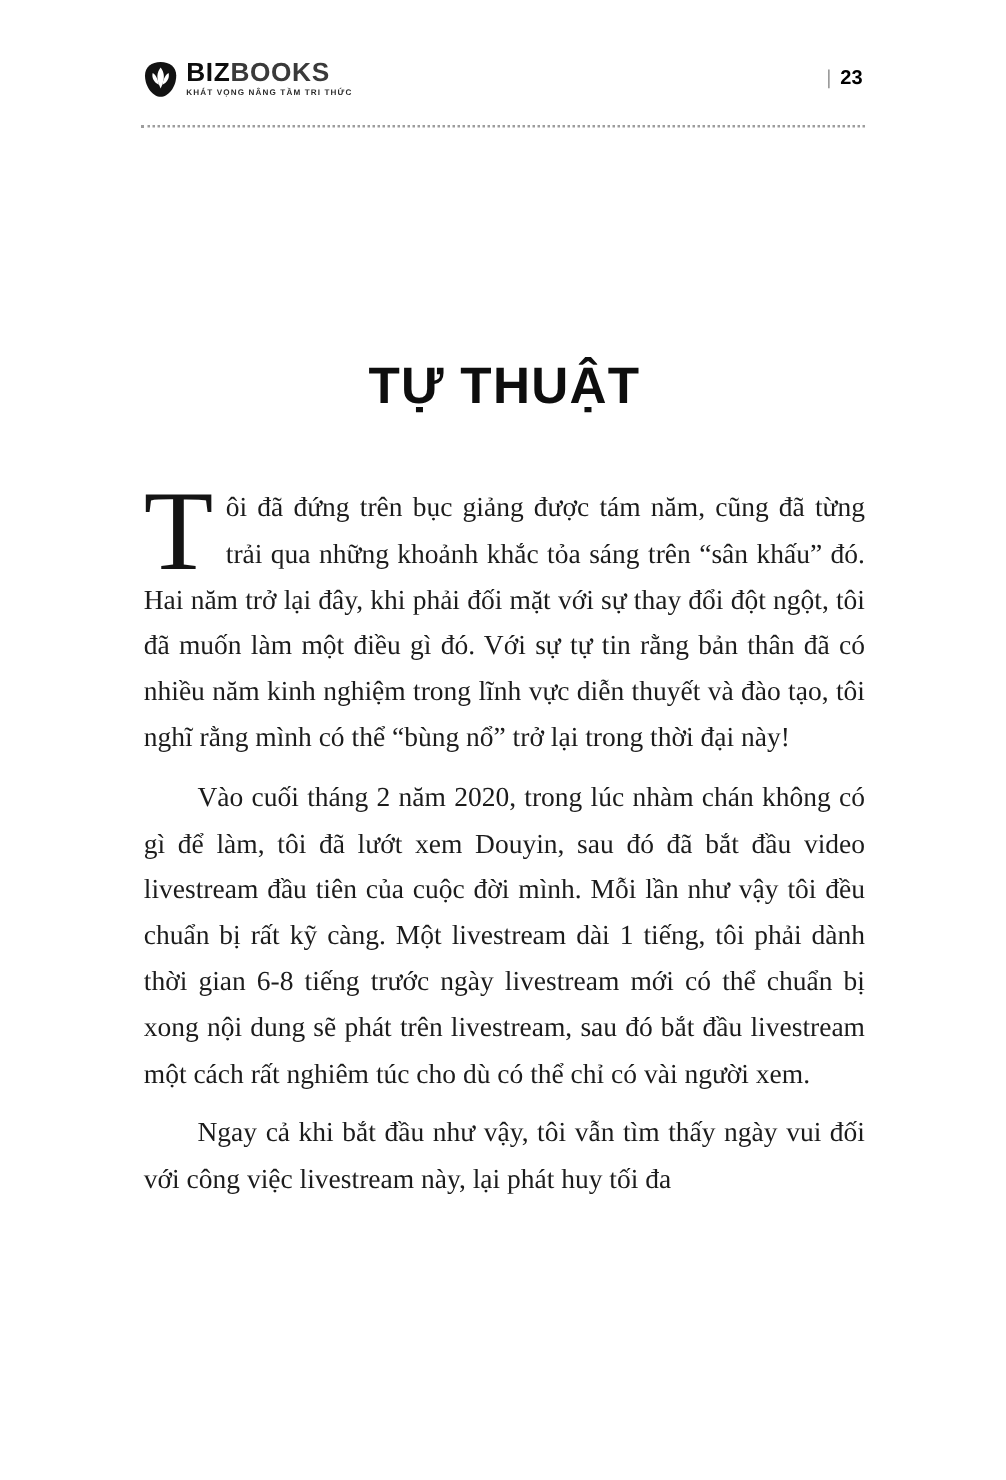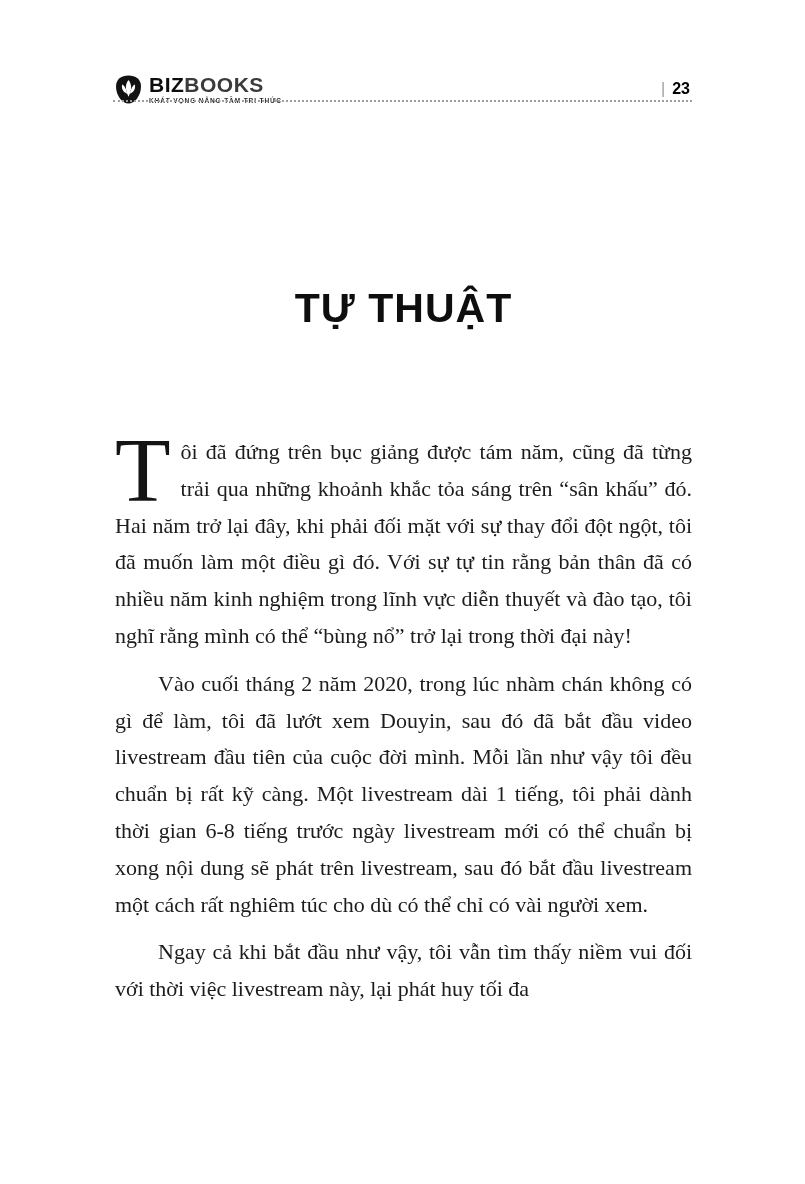--- a/index.html
+++ b/index.html
@@ -14,21 +14,21 @@
     height: 1184px;
     background: #ffffff;
     font-family: "Liberation Serif", serif;
     color: #1c1c1c;
     overflow: hidden;
   }
 
   
   .header {
     position: absolute;
-    top: 70px;
+    top: 44px;
     left: 115px;
     right: 115px;
     height: 38px;
     display: flex;
     align-items: center;
     justify-content: space-between;
   }
 
   .brand {
     display: flex;
@@ -85,21 +85,21 @@
     width: 577px;
   }
 
   .chapter-title {
     font-family: "Liberation Sans", sans-serif;
     font-weight: 900;
     font-size: 41px;
     letter-spacing: 1px;
     color: #0e0e0e;
     text-align: center;
-    margin-bottom: 102px;
+    margin-bottom: 56px;
   }
 
   .para {
     font-size: 22px;
     line-height: 36.8px;
     text-align: justify;
     color: #1c1c1c;
     margin-bottom: 11px;
   }
 
@@ -144,16 +144,16 @@
 
   <main class="content">
     <h1 class="chapter-title">TỰ THUẬT</h1>
 
     <p class="para first">
       <span class="dropcap">T</span><span>ôi đã đứng trên bục giảng được tám năm, cũng đã từng trải qua những khoảnh khắc tỏa sáng trên “sân khấu” đó. Hai năm trở lại đây, khi phải đối mặt với sự thay đổi đột ngột, tôi đã muốn làm một điều gì đó. Với sự tự tin rằng bản thân đã có nhiều năm kinh nghiệm trong lĩnh vực diễn thuyết và đào tạo, tôi nghĩ rằng mình có thể “bùng nổ” trở lại trong thời đại này!</span>
     </p>
 
     <p class="para indented">Vào cuối tháng 2 năm 2020, trong lúc nhàm chán không có gì để làm, tôi đã lướt xem Douyin, sau đó đã bắt đầu video livestream đầu tiên của cuộc đời mình. Mỗi lần như vậy tôi đều chuẩn bị rất kỹ càng. Một livestream dài 1 tiếng, tôi phải dành thời gian 6-8 tiếng trước ngày livestream mới có thể chuẩn bị xong nội dung sẽ phát trên livestream, sau đó bắt đầu livestream một cách rất nghiêm túc cho dù có thể chỉ có vài người xem.</p>
 
-    <p class="para indented">Ngay cả khi bắt đầu như vậy, tôi vẫn tìm thấy niềm vui đối với thời việc livestream này, lại phát huy tối đa</p>
+    <p class="para indented">Ngay cả khi bắt đầu như vậy, tôi vẫn tìm thấy ngày vui đối với công việc livestream này, lại phát huy tối đa</p>
   </main>
 
 </div>
 
 </body></html>

